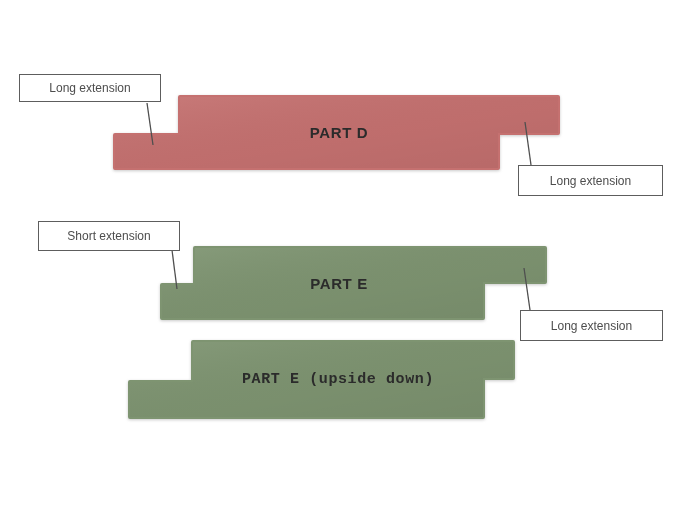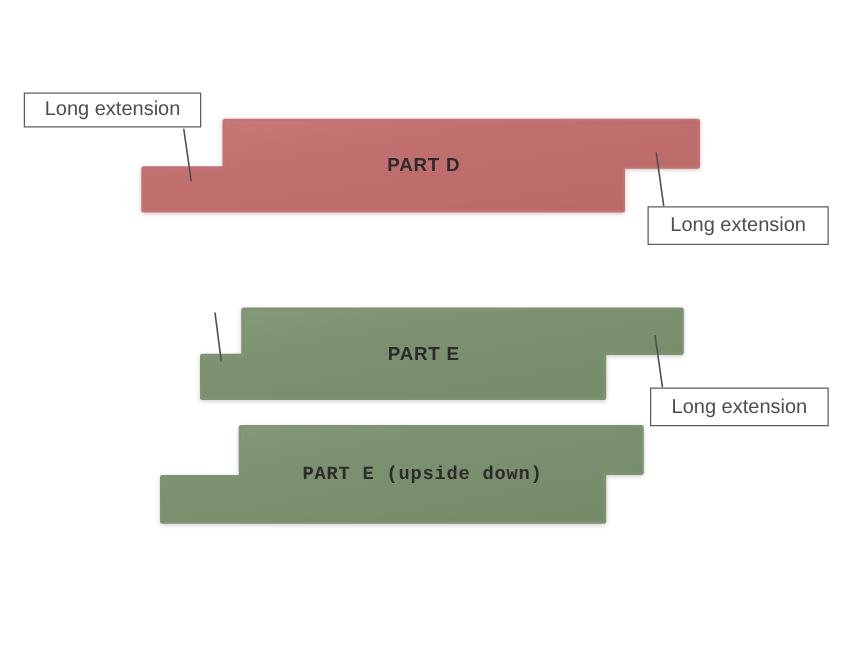--- a/index.html
+++ b/index.html
@@ -19,21 +19,21 @@
     font-weight:bold;
     font-size:15px;
     letter-spacing:0.6px;
     color:#2b2b2b;
   }
   .callout{
     position:absolute;
     background:#ffffff;
     border:1px solid #5d5d5d;
     display:flex;align-items:center;justify-content:center;
-    font-size:16px;
+    font-size:12px;
     color:#4d4d4d;
     box-sizing:border-box;
   }
 </style>
 </head>
 <body>
 
 <div class="stage">
 
   <svg class="shapes-svg" width="678" height="519" viewBox="0 0 678 519">
@@ -71,18 +71,21 @@
   <div class="part-label" style="left:193px;top:342px;width:290px;height:75px;font-family:Liberation Mono, monospace;">PART E (upside down)</div>
 
   <div class="callout" style="left:19px;top:74px;width:142px;height:28px;">
     <span>Long extension</span>
   </div>
 
   <div class="callout" style="left:518px;top:165px;width:145px;height:31px;">
     <span>Long extension</span>
   </div>
 
+  <div class="callout" style="left:38px;top:221px;width:142px;height:30px;">
+    <span>Short extension</span>
+  </div>
 
   <div class="callout" style="left:520px;top:310px;width:143px;height:31px;">
     <span>Long extension</span>
   </div>
 
 </div>
 
 </body></html>

